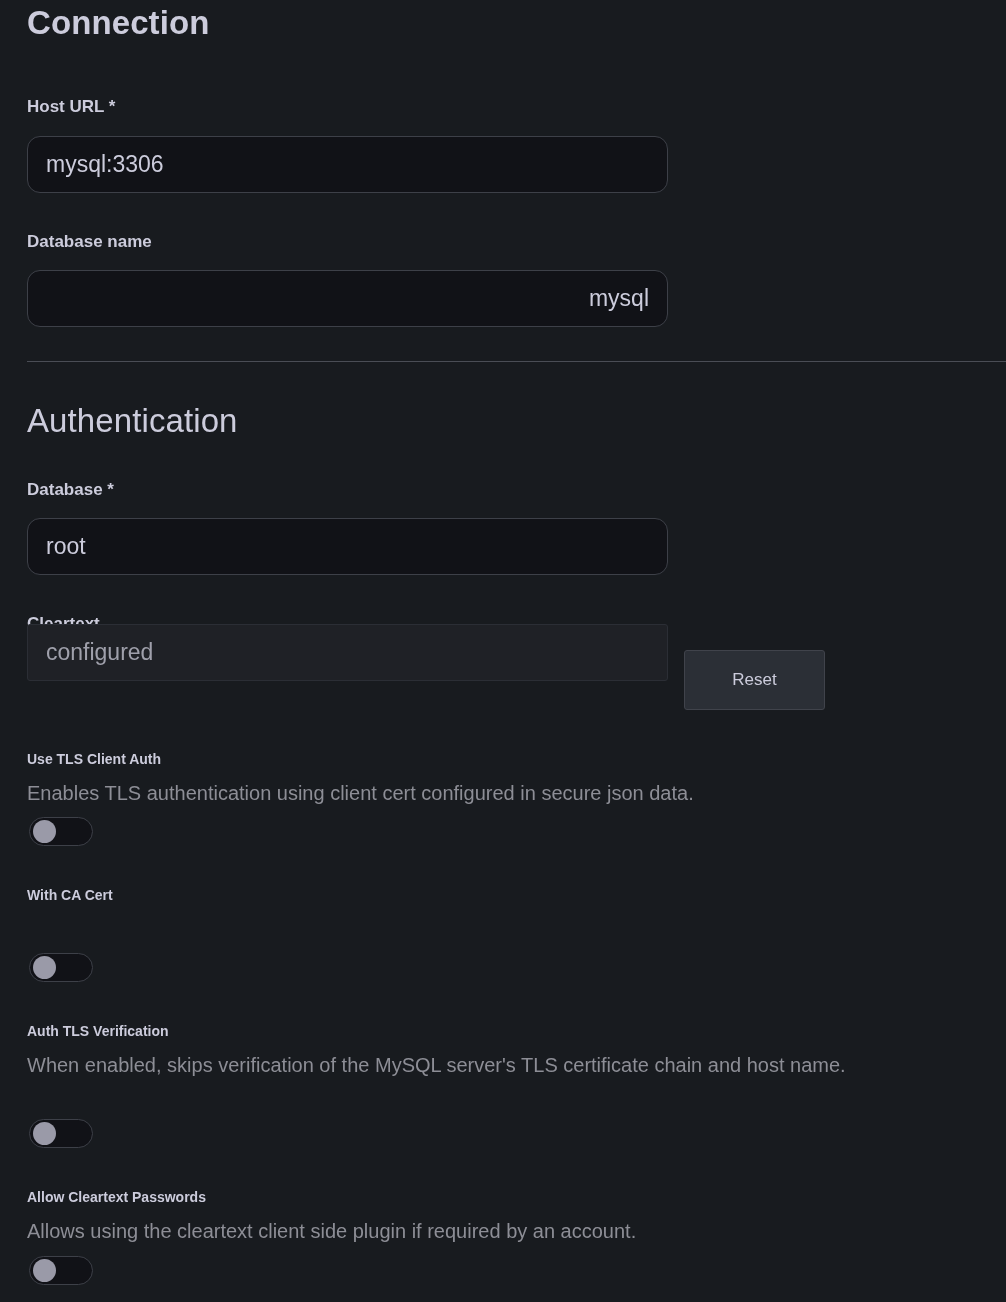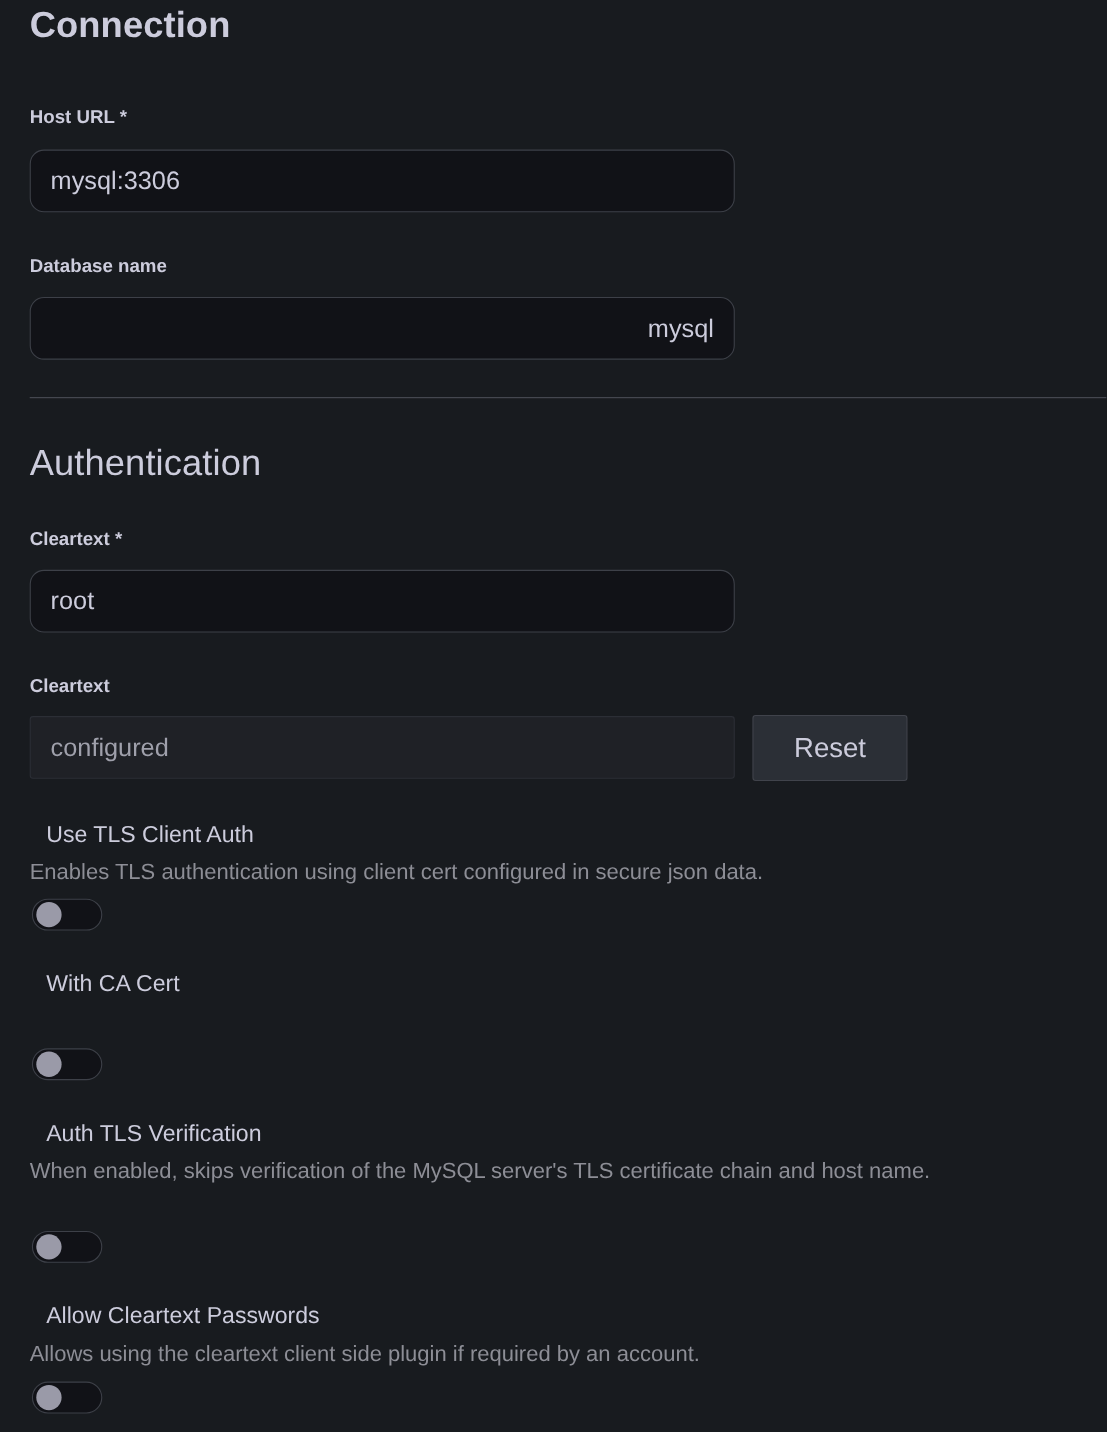--- a/index.html
+++ b/index.html
@@ -86,21 +86,21 @@
 
   .reset-btn {
     box-sizing: border-box;
     width: 141px;
     height: 60px;
     background: #2b2f36;
     border: 1px solid #40434b;
     border-radius: 3px;
     color: #ccccdc;
     font-family: "Liberation Sans", sans-serif;
-    font-size: 25px;
+    font-size: 17px;
     font-weight: 400;
     cursor: pointer;
     padding: 0;
   }
 
   .toggle {
     position: relative;
     display: inline-block;
     width: 64px;
     height: 29px;
@@ -114,25 +114,24 @@
     position: absolute;
     left: 3px;
     top: 2px;
     width: 23px;
     height: 23px;
     border-radius: 50%;
     background: #9a9aa8;
   }
 
   .opt-label {
-    font-size: 21px;
-    font-weight: 400;
+    font-size: 14px;
+    font-weight: 700;
     color: #ccccdc;
     line-height: 22px;
-    margin-left: 15px;
   }
   .opt-desc {
     font-size: 20px;
     font-weight: 400;
     color: #8d8e96;
     line-height: 30px;
     max-width: 960px;
   }
 
   .abs { position: absolute; }
@@ -149,27 +148,27 @@
   <input class="text-input abs" style="left: 27px; top: 136px;" type="text" value="mysql:3306">
 
   <div class="field-label abs" style="left:27px; top:231px;">Database name</div>
 
   <input class="text-input abs" style="left: 27px; top: 270px; text-align: right;" type="text" value="mysql">
 
   <div class="divider" style="top:361px;"></div>
 
   <h2 class="section-title abs" style="left:27px; top:404px;">Authentication</h2>
 
-  <div class="field-label abs" style="left:27px; top:479px;">Cleartext *</div>
+  <div class="field-label abs" style="left:27px; top:479px;">Database *</div>
 
   <input class="text-input abs" style="left: 27px; top: 518px;" type="text" value="root">
 
   <div class="field-label abs" style="left:27px; top:613px;">Cleartext</div>
 
-  <input class="pw-input abs" style="left: 27px; top: 651px;" type="text" readonly="" placeholder="configured">
+  <input class="pw-input abs" style="left: 27px; top: 624px;" type="text" readonly="" placeholder="configured">
 
   <button class="reset-btn abs" style="left:684px; top:650px;">Reset</button>
 
   <div class="opt-label abs" style="left:27px; top:748px;">Use TLS Client Auth</div>
   <div class="opt-desc abs" style="left:27px; top:778px;">Enables TLS authentication using client cert configured in secure json data.</div>
   <div class="toggle abs" style="left:29px; top:817px;">
     <span class="knob"></span>
   </div>
 
   <div class="opt-label abs" style="left:27px; top:884px;">With CA Cert</div>

